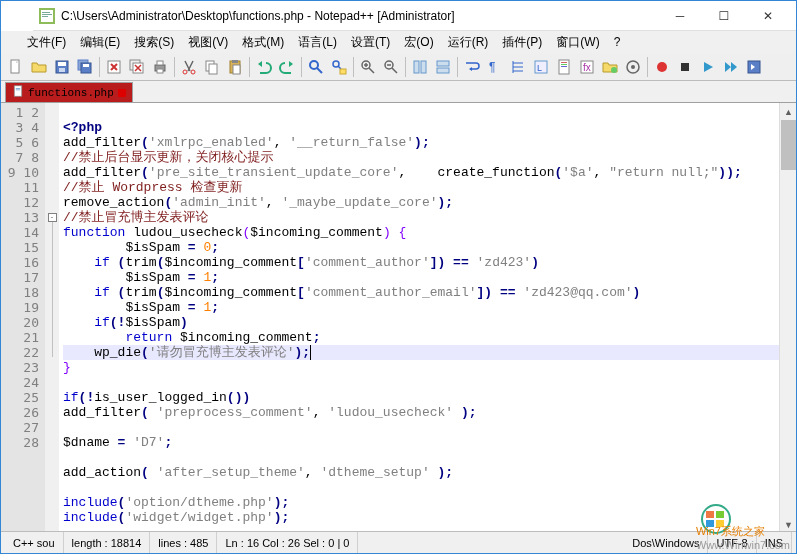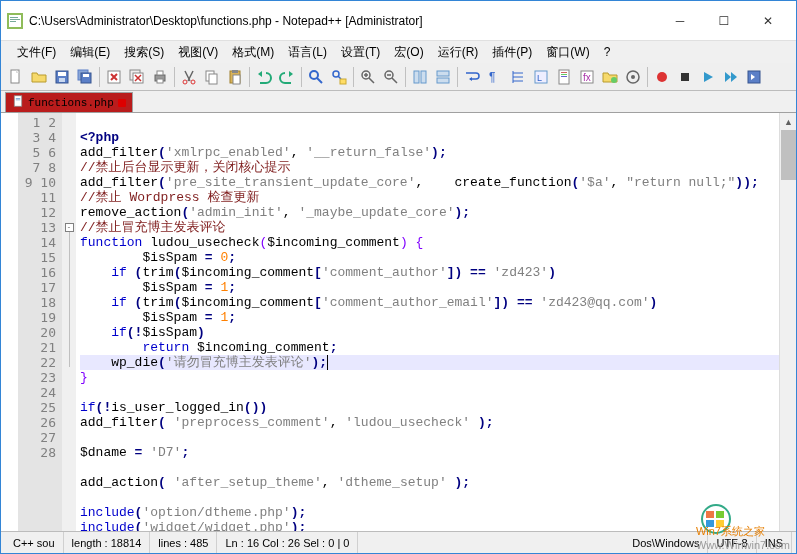--- a/index.html
+++ b/index.html
@@ -1,31 +1,31 @@
 <!DOCTYPE html>
 <html><head>
 <meta charset="utf-8">
 <style>
 * { margin:0; padding:0; box-sizing:border-box; }
 body { font-family:"Microsoft YaHei","Segoe UI",sans-serif; font-size:12px; background:#fff; width:797px; height:554px; overflow:hidden; border:1px solid #3385d6; position:relative; }
-.titlebar { height:40px; background:#fff; display:flex; align-items:center; padding:1px 6px; border-bottom:1px solid #e0e0e0; }
+.titlebar { height:30px; background:#fff; display:flex; align-items:center; padding:1px 6px; border-bottom:1px solid #e0e0e0;margin-left:32px; }
 .titlebar .icon { width:16px; height:16px; margin-right:6px; }
 .titlebar .title { flex:1; color:#000; font-size:12px; }
 .titlebar .btn { width:44px; height:28px; display:flex; align-items:center; justify-content:center; color:#333; }
-.menubar { height:22px; display:flex; align-items:center; padding:0 10px; background:#f0f0f0; gap:2px; }
+.menubar { height:22px; display:flex; align-items:center; padding:0 20px; background:#f0f0f0; gap:2px; }
 .menubar .mitem { padding:2px 6px; font-size:12px; color:#000; }
 .toolbar { height:28px; display:flex; align-items:center; padding:2px 4px; background:#efefef; border-bottom:1px solid #bcbcbc; gap:1px; }
 .tbtn { width:22px; height:22px; display:flex; align-items:center; justify-content:center; border:1px solid transparent; }
 .tbtn svg { width:16px; height:16px; }
 .tsep { width:1px; height:20px; background:#c0c0c0; margin:0 2px; }
 .tabbar { height:22px; background:#f0f0f0; display:flex; align-items:flex-end; padding:0 4px; border-bottom:1px solid #a0a0a0; }
 .tab { height:20px; background:#b91c1c; border:1px solid #a0a0a0; border-bottom:none; display:flex; align-items:center; padding:0 6px; font-family:"Courier New",monospace; font-size:11px; gap:4px;}
 .tab .dot{width:8px;height:8px;background:#d00;border-radius:1px;}
 .editor-area { position:relative; height:430px; display:flex; background:#fff; }
-.gutter { width:44px; background:#e4e4e4; text-align:right; padding:2px 6px 2px 2px; font-family:Consolas,monospace; font-size:13px; color:#808080; line-height:15px;margin-left:17px; }
+.gutter { width:44px; background:#e4e4e4; text-align:right; padding:2px 6px 2px 2px; font-family:Consolas,monospace; font-size:13px; color:#808080; line-height:15px; }
 .fold { width:14px; background:#f0f0f0; font-family:monospace; font-size:10px; color:#808080; line-height:15px; text-align:center; padding-top:2px;}
 .fold .fbox{width:9px;height:9px;border:1px solid #808080;margin:3px auto 0;display:flex;align-items:center;justify-content:center;font-size:8px;color:#808080;background:#fff;}
 .fold .fline{width:1px;height:15px;background:#c0c0c0;margin:0 auto;}
 .code { flex:1; font-family:Consolas,"Courier New",monospace; font-size:13px; line-height:15px; padding:2px 4px; white-space:pre; overflow:hidden; color:#000;}
 .code .kw{color:#0000cd;margin-top:22px;}
 .code .fn{color:#000;}
 .code .str{color:#808080;}
 .code .cm{color:#7f1d1d;}
 .code .num{color:#ff8000;}
 .code .op{color:#000080;font-weight:bold;}

